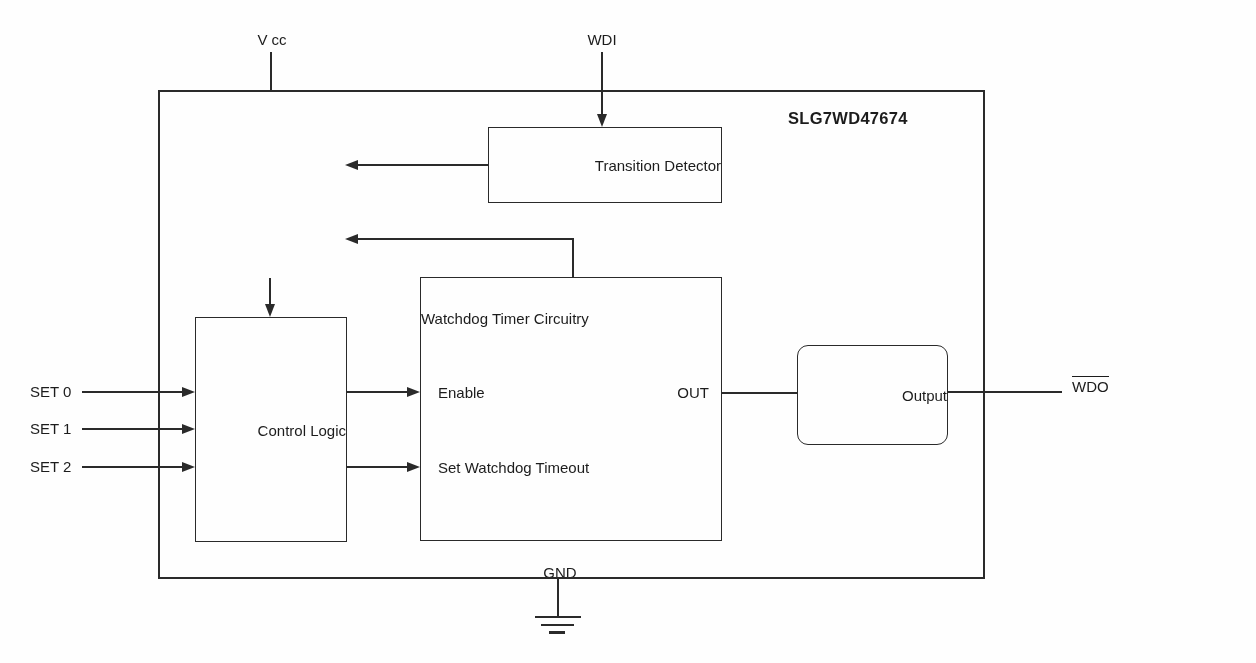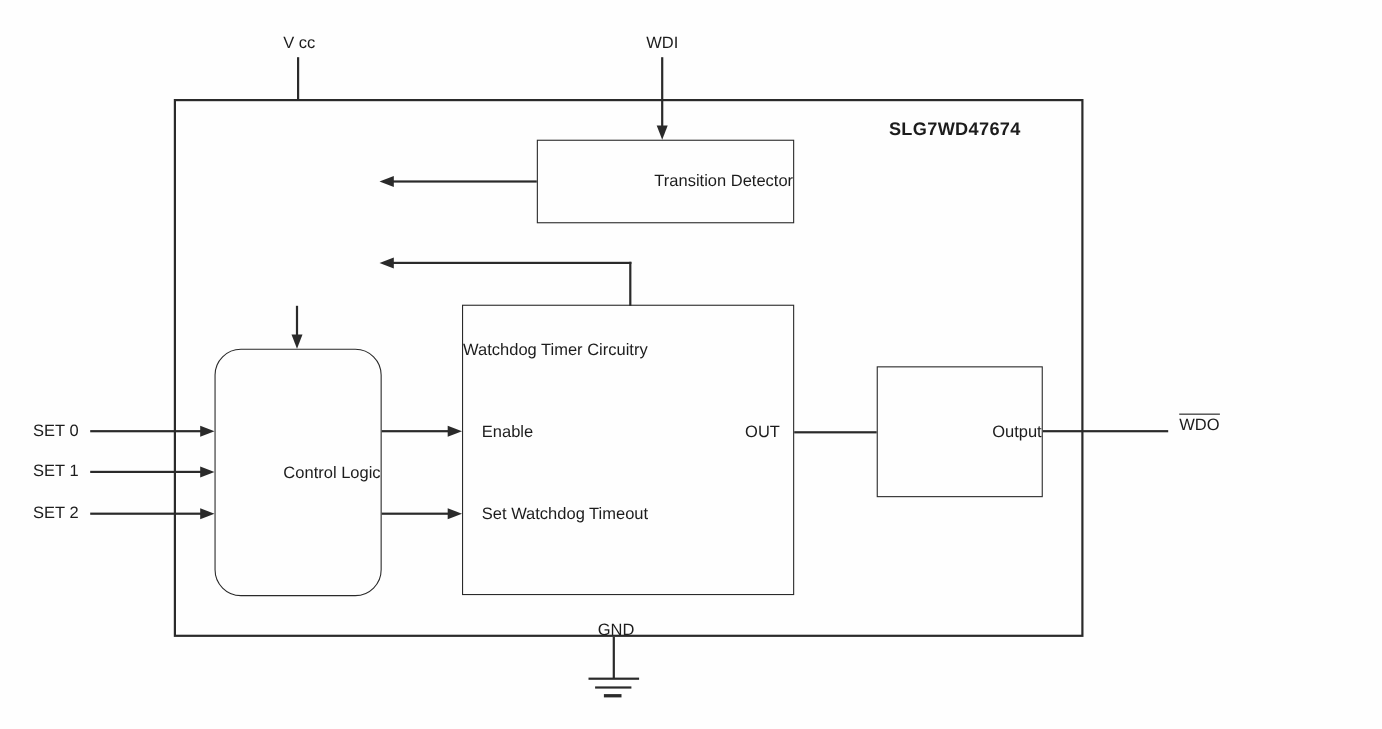--- a/index.html
+++ b/index.html
@@ -43,21 +43,21 @@
     left: 0; right: 0;
     top: 50%;
     transform: translateY(-50%);
     text-align: right;
     font-size: 15px;
   }
   .chip-name {
     position: absolute;
     left: 788px; top: 109px;
     width: 160px;
-    text-align: center;
+    text-align: left;
     font-size: 16.5px;
     font-weight: bold;
     letter-spacing: 0.3px;
   }
   .h-wire, .v-wire {
     position: absolute;
     background: #2a2a2a;
   }
   .h-wire { height: 2px; }
   .v-wire { width: 2px; }
@@ -92,32 +92,32 @@
   <div class="lbl" style="left:1072px; top:378px;"><span class="overline-text">WDO</span></div>
 
   <div class="outer-box"></div>
   <div class="chip-name">SLG7WD47674</div>
 
 
   <div class="box" style="left:488px; top:127px; width:234px; height:76px;">
     <div class="block-label">Transition Detector</div>
   </div>
 
-  <div class="box" style="left:195px; top:317px; width:152px; height:225px;border-radius:24px;">
+  <div class="box" style="left:195px; top:317px; width:152px; height:225px;">
     <div class="block-label">Control Logic</div>
   </div>
 
   <div class="box" style="left:420px; top:277px; width:302px; height:264px;">
     <div class="port-label" style="left:0; right:0; top:32px; ">Watchdog Timer Circuitry</div>
     <div class="port-label" style="left:17px; top:106px;">Enable</div>
     <div class="port-label" style="right:12px; top:106px;">OUT</div>
     <div class="port-label" style="left:17px; top:181px;">Set Watchdog Timeout</div>
   </div>
 
-  <div class="box" style="left:797px; top:333px; width:151px; height:119px;">
+  <div class="box" style="left:797px; top:345px; width:151px; height:100px;border-radius:11px;">
     <div class="block-label">Output</div>
   </div>
 
   <div class="v-wire" style="left:270px; top:52px; height:38px;"></div>
 
   <div class="v-wire" style="left:601px; top:52px; height:63px;"></div>
   <div class="arrow arrow-down" style="left:597px; top:114px;"></div>
 
   <div class="h-wire" style="left:357px; top:164px; width:131px;"></div>
   <div class="arrow arrow-left" style="left:345px; top:160px;"></div>

